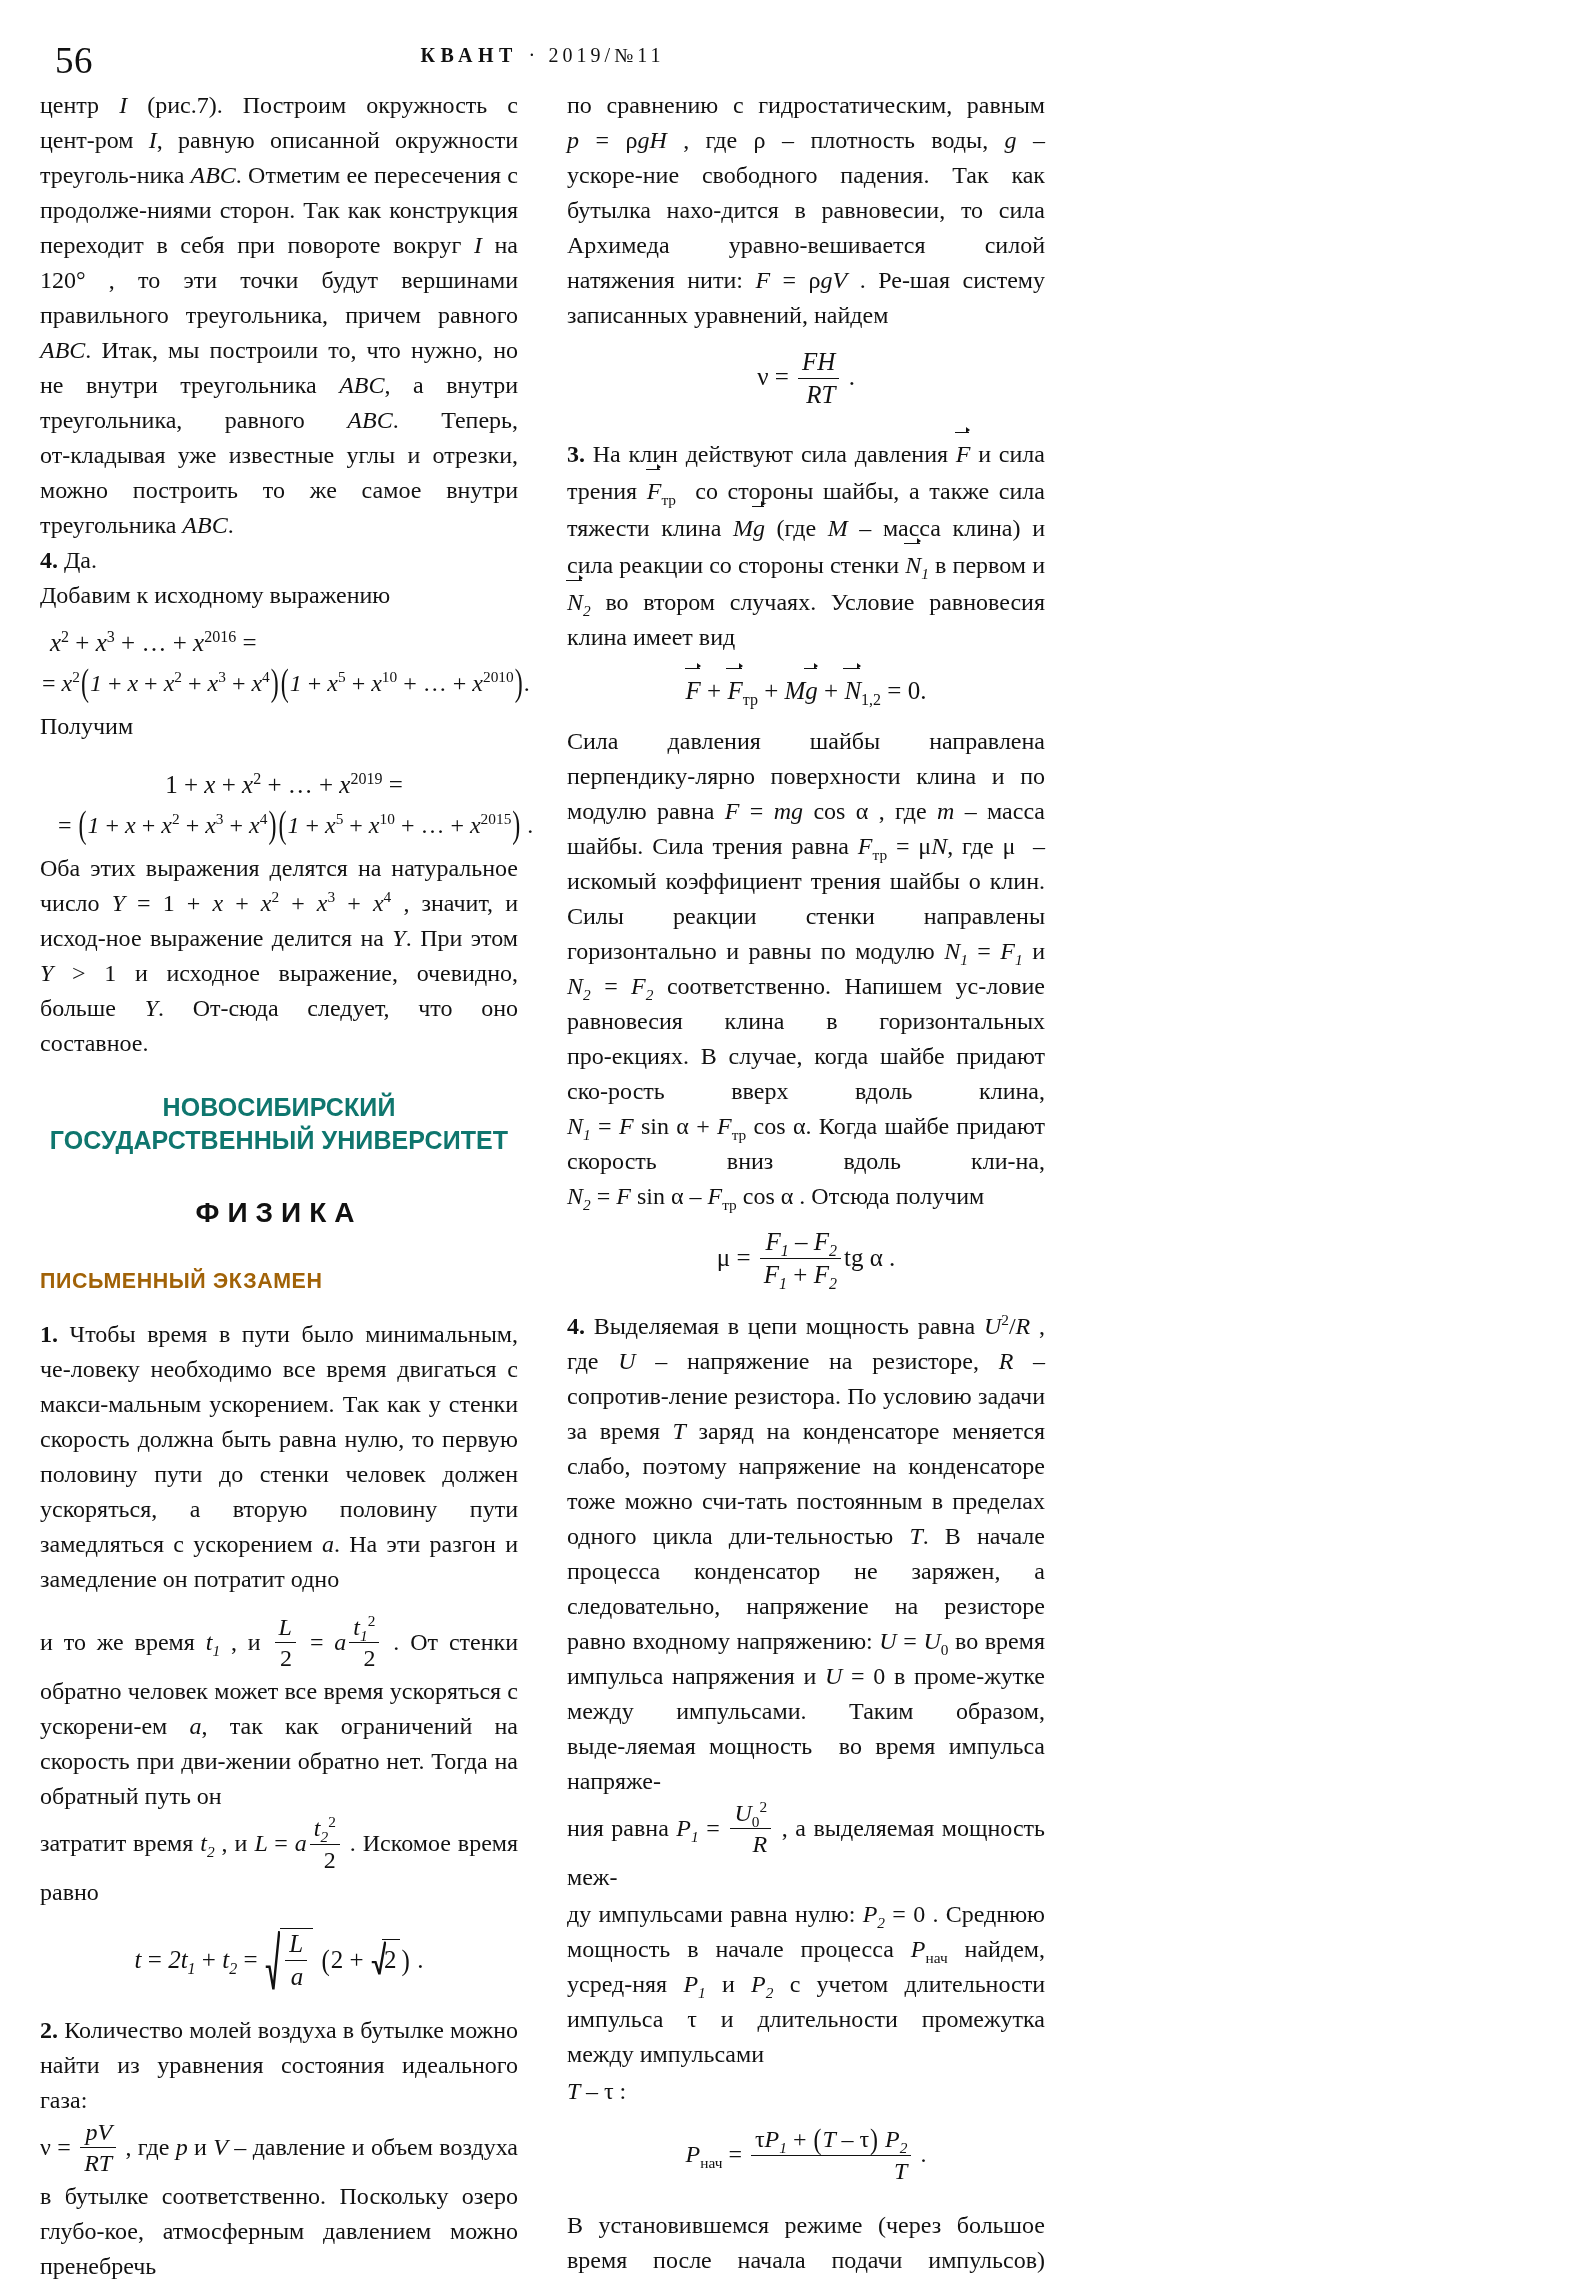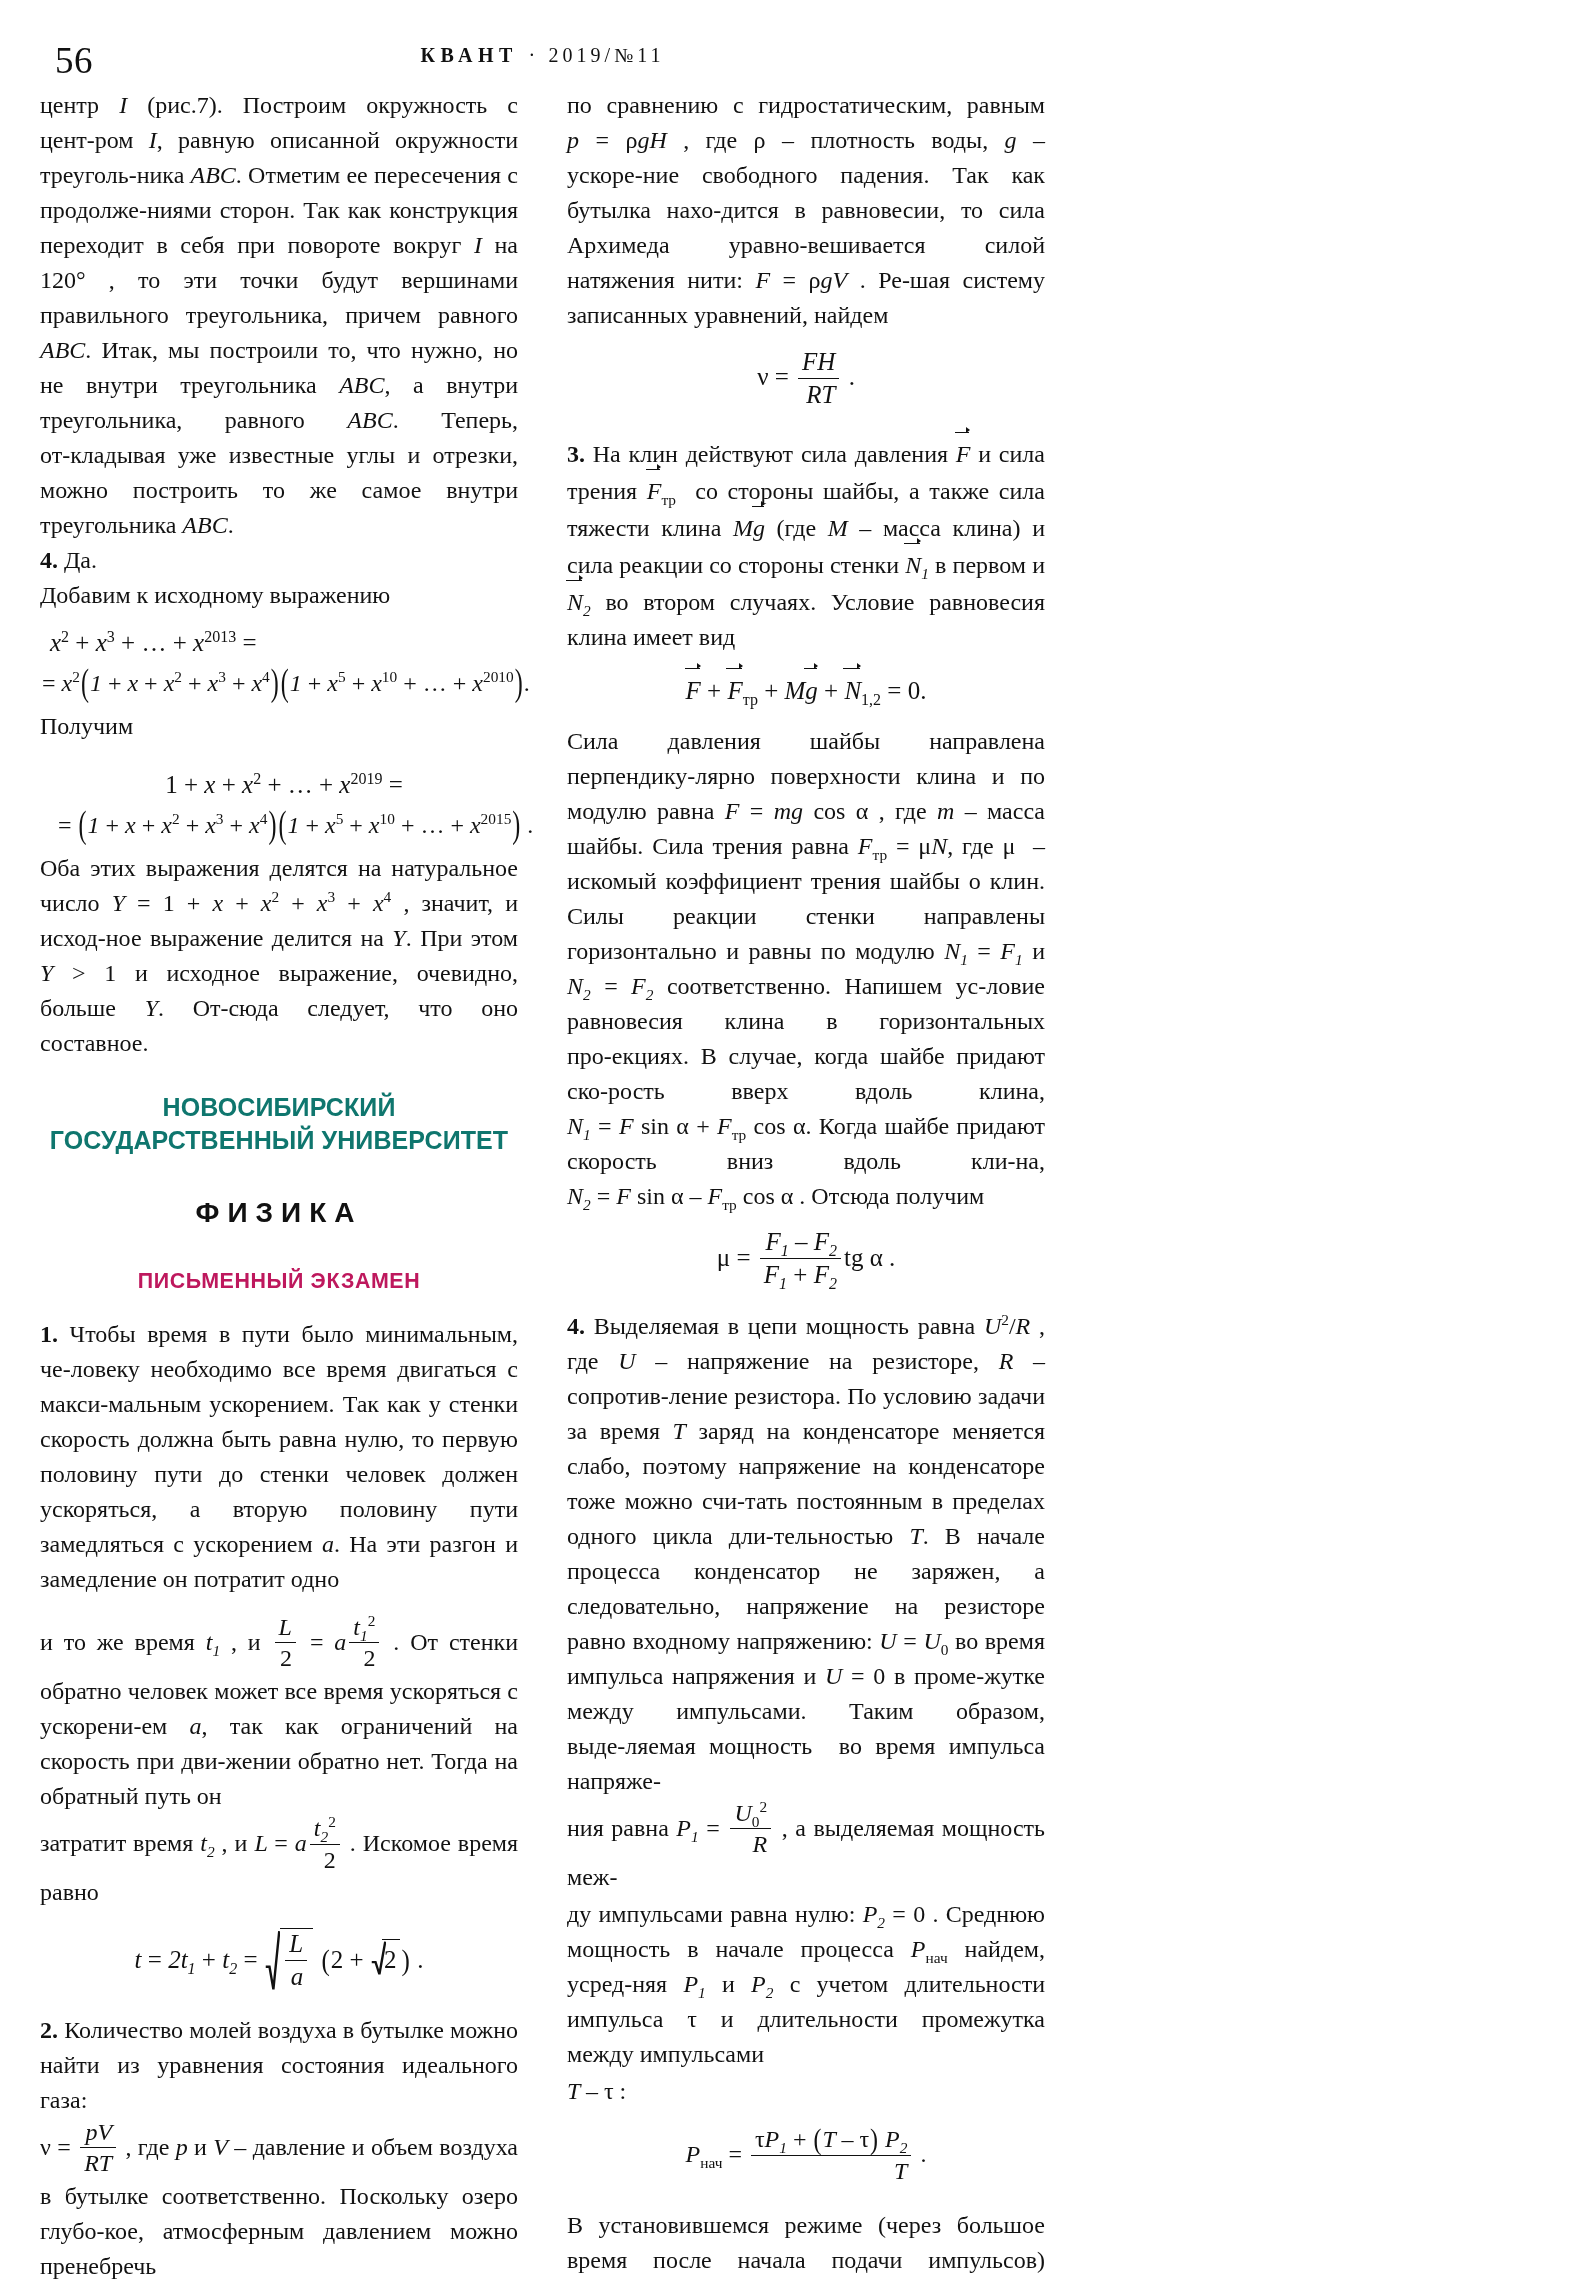--- a/index.html
+++ b/index.html
@@ -208,24 +208,24 @@
     font-size: 28px;
     text-align: center;
     letter-spacing: 8px;
     margin: 38px 0 0 0;
     color: #111;
   }
   .h-exam {
     font-family: "Liberation Sans", "DejaVu Sans", sans-serif;
     font-weight: bold;
     font-size: 21.4px;
-    text-align: center;
+    text-align: left;
     letter-spacing: 0.6px;
     margin: 34px 0 18px 0;
-    color: #be185d;
+    color: #a16207;
   }
 </style>
 </head>
 <body>
 
 <div class="page">
 
   <div class="runhead">
     <div class="folio">56</div>
     <div class="journal">
@@ -242,21 +242,21 @@
     </p>
 
     <p>
       <span class="num">4.</span>
       <span>Да.</span>
     </p>
 
     <p>Добавим к исходному выражению</p>
 
     <div class="disp" style="text-align:left;padding-left:10px;margin:12px 0 6px 0;">
-      <span class="math">x<sup>2</sup> <span class="op">+</span> x<sup>3</sup> <span class="op">+ … +</span> x<sup>2013</sup> <span class="op">=</span></span>
+      <span class="math">x<sup>2</sup> <span class="op">+</span> x<sup>3</sup> <span class="op">+ … +</span> x<sup>2016</sup> <span class="op">=</span></span>
     </div>
     <div class="disp" style="text-align:left;padding-left:2px;margin:2px 0 8px 0;font-size:24px;">
       <span class="math"><span class="op">=</span> x<sup>2</sup><span class="bigp">(</span>1 <span class="op">+</span> x <span class="op">+</span> x<sup>2</sup> <span class="op">+</span> x<sup>3</sup> <span class="op">+</span> x<sup>4</sup><span class="bigp">)</span><span class="bigp">(</span>1 <span class="op">+</span> x<sup>5</sup> <span class="op">+</span> x<sup>10</sup> <span class="op">+ … +</span> x<sup>2010</sup><span class="bigp">)</span><span class="op">.</span></span>
     </div>
 
     <p>Получим</p>
 
     <div class="disp" style="text-align:center;padding-left:10px;margin:23px 0 6px 0;">
       <span class="math"><span class="op">1 +</span> x <span class="op">+</span> x<sup>2</sup> <span class="op">+ … +</span> x<sup>2019</sup> <span class="op">=</span></span>
     </div>

